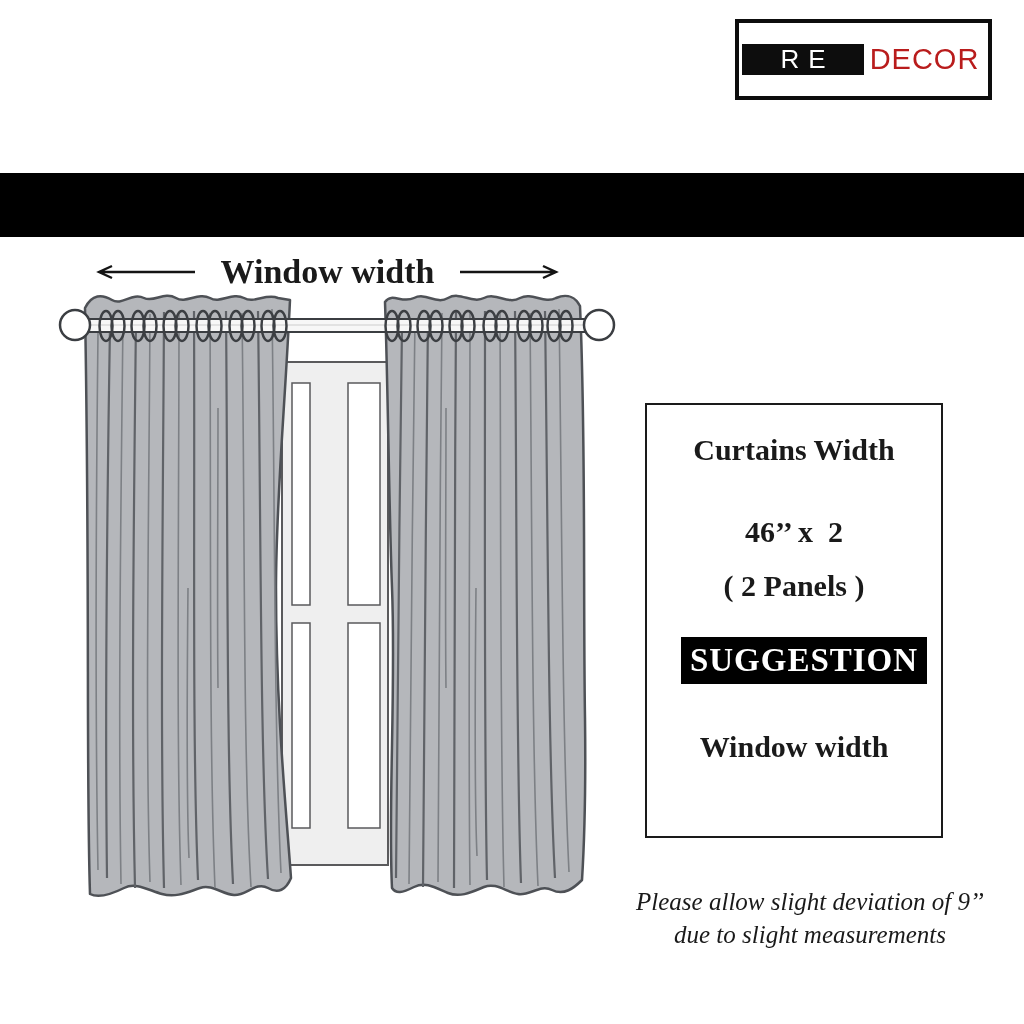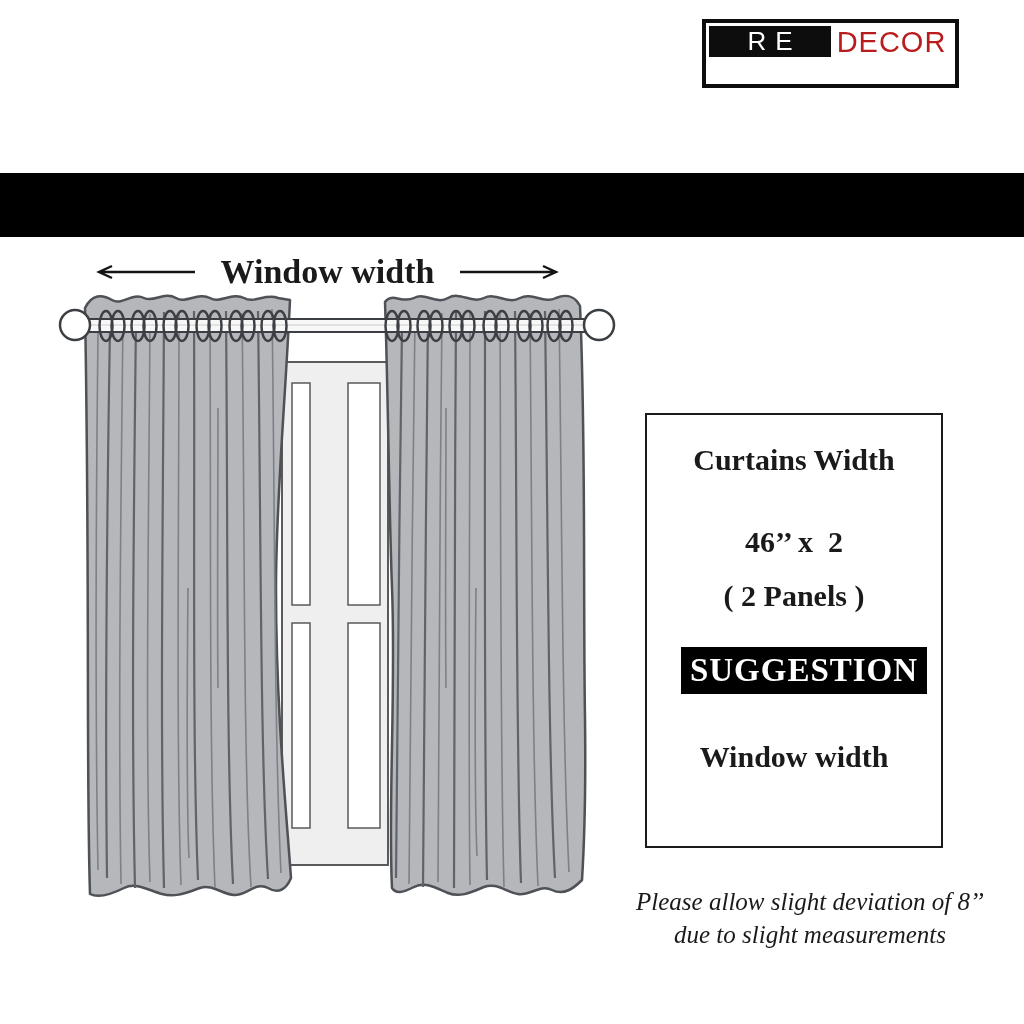--- a/index.html
+++ b/index.html
@@ -2,23 +2,23 @@
 <html><head>
 <meta charset="utf-8">
 <style>
   html,body{margin:0;padding:0;background:#ffffff;}
   #canvas{
     position:relative;width:1024px;height:1024px;background:#ffffff;
     overflow:hidden;font-family:"Liberation Serif",serif;color:#1a1a1a;
   }
   
   .logo{
-    position:absolute;left:702px;top:19px;width:257px;height:69px;
+    position:absolute;left:735px;top:19px;width:257px;height:81px;
     border:4px solid #0d0d0d;background:#ffffff;box-sizing:border-box;
-    display:flex;align-items:flex-start;padding:3px;
+    display:flex;align-items:center;padding:3px;
   }
   .logo-left{
     background:#0d0d0d;color:#ffffff;flex:0 0 122px;
     display:flex;align-items:center;justify-content:center;
     font-family:"Liberation Sans",sans-serif;font-size:26px;
     letter-spacing:9px;padding-left:9px;box-sizing:border-box;
   }
   .logo-right{
     flex:1;display:flex;align-items:center;justify-content:center;
     font-family:"Liberation Sans",sans-serif;font-weight:400;
@@ -30,21 +30,21 @@
   .ww-row{
     position:absolute;left:70px;top:250px;width:515px;height:44px;
     display:flex;align-items:center;justify-content:center;gap:26px;
   }
   .ww-label{font-weight:700;font-size:34px;white-space:nowrap;}
   .ww-arrow{flex:0 0 auto;}
   
   .illustration{position:absolute;left:40px;top:288px;width:580px;height:632px;}
   
   .info-box{
-    position:absolute;left:645px;top:413px;width:298px;height:435px;
+    position:absolute;left:645px;top:403px;width:298px;height:435px;
     border:2px solid #1a1a1a;background:#ffffff;box-sizing:border-box;
     text-align:center;
   }
   .info-line{font-weight:700;font-size:30px;line-height:38px;white-space:pre-wrap;}
   .ib-title{margin-top:26px;}
   .ib-size{margin-top:44px;}
   .ib-panels{margin-top:16px;}
   .ib-suggestion{
     margin:32px 14px 0 34px;height:47px;line-height:47px;background:#000000;
     color:#ffffff;font-weight:700;font-size:33px;letter-spacing:1px;
@@ -181,17 +181,17 @@
 
   <div class="info-box">
     <div class="info-line ib-title">Curtains Width</div>
     <div class="info-line ib-size">46’’ x  2</div>
     <div class="info-line ib-panels">( 2 Panels )</div>
     <div class="ib-suggestion">SUGGESTION</div>
     <div class="info-line ib-subtitle">Window width</div>
   </div>
 
   <div class="footnote">
-    <div>Please allow slight deviation of 8’’</div>
+    <div>Please allow slight deviation of 9’’</div>
     <div>due to slight measurements</div>
   </div>
 
 </div>
 
 </body></html>

